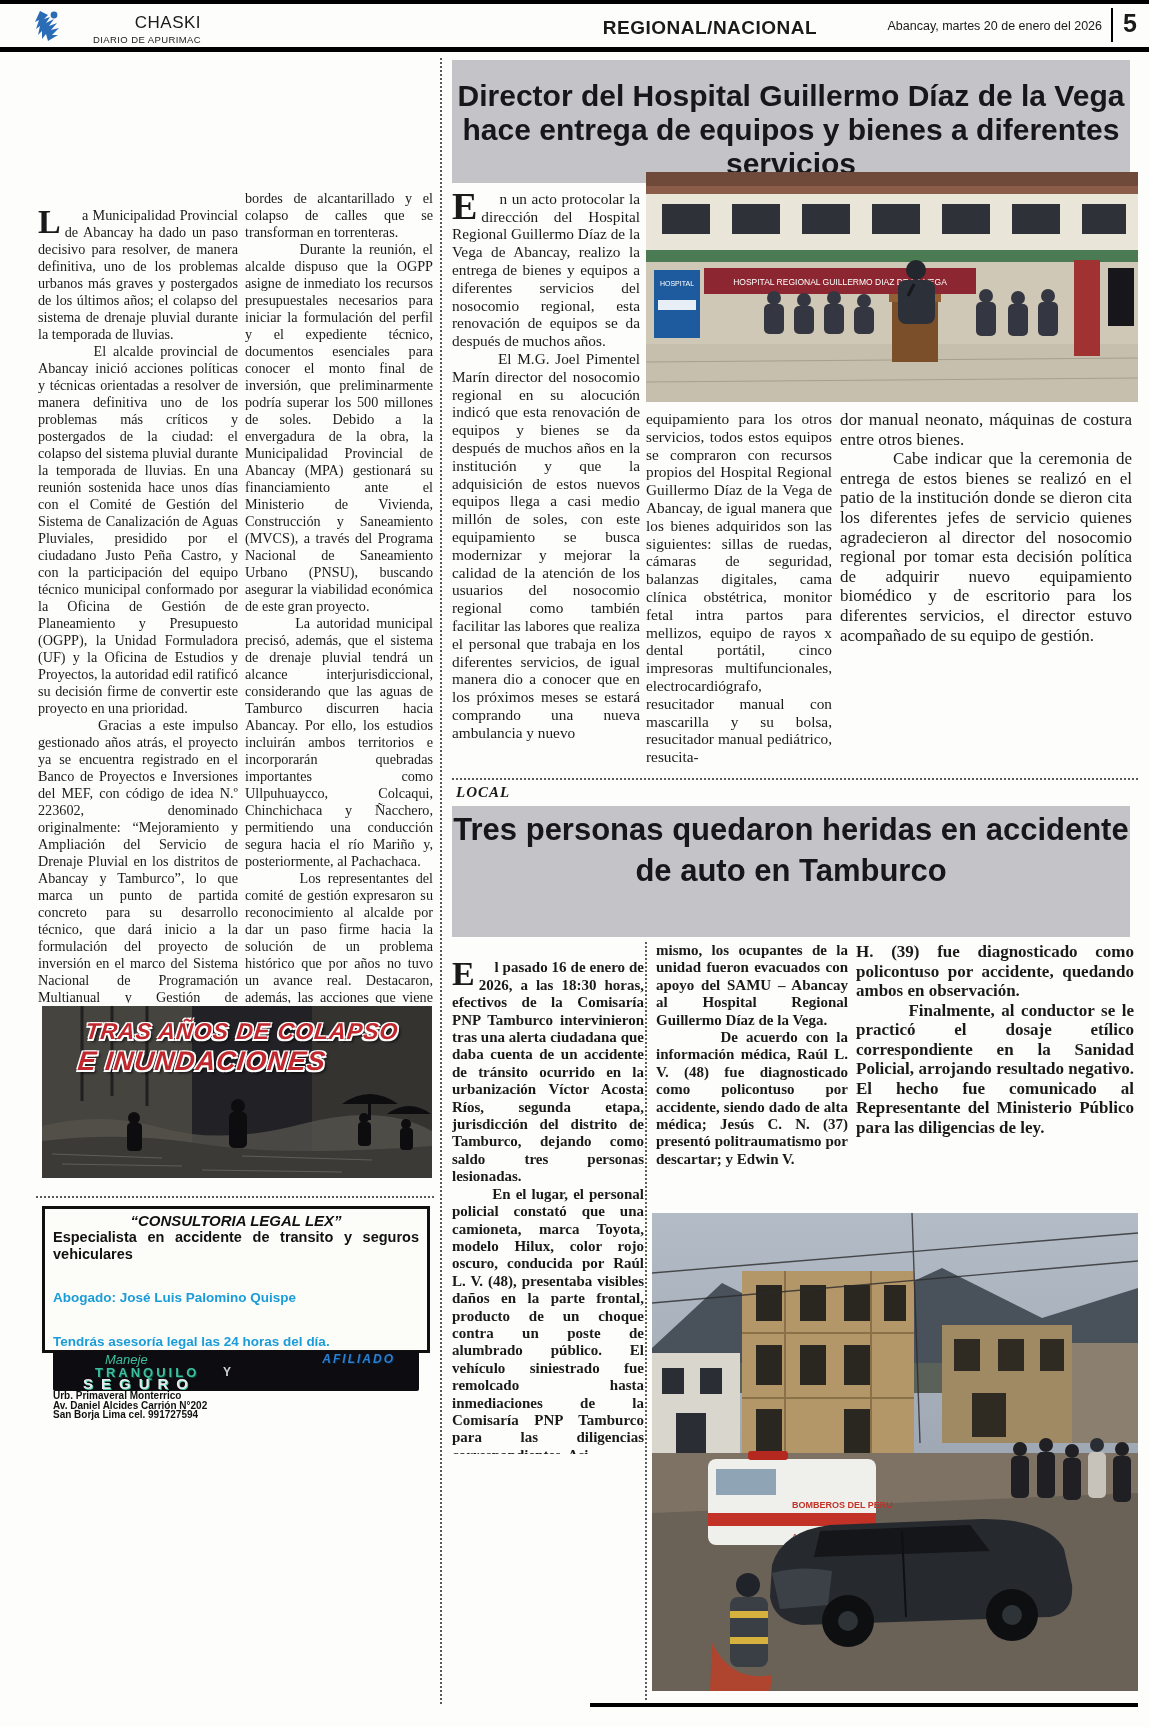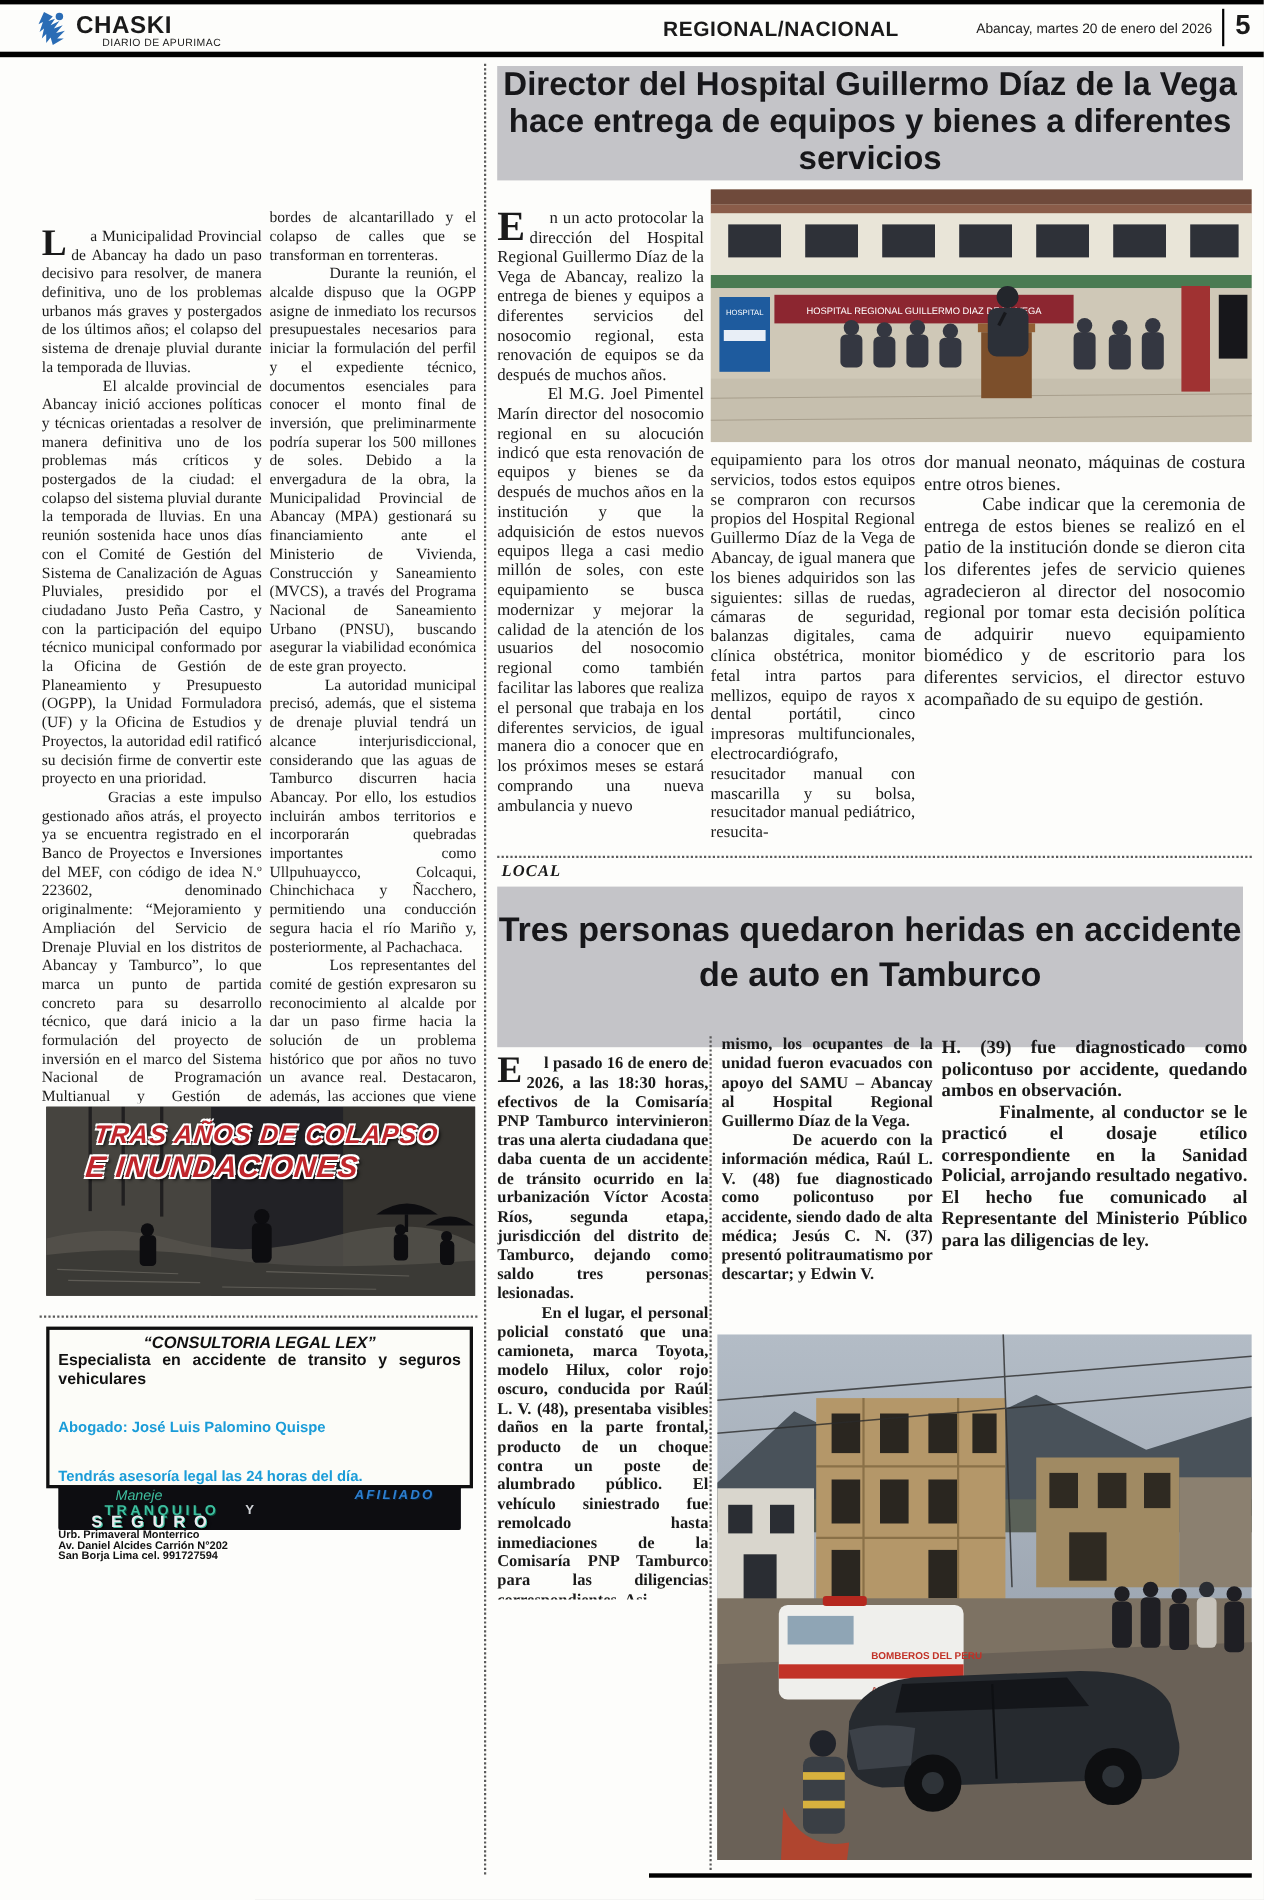--- a/index.html
+++ b/index.html
@@ -1,31 +1,31 @@
 <!DOCTYPE html>
 <html style="--headline_box: #c4c4c8; --ad_blue: #1a9cd8; --flood_red: #c0262c; --masthead_blue: #2a6cb5; --banner_teal: #3ebf9f; --afiliado_blue: #2d7fd1;"><head>
 <meta charset="utf-8">
 <style>
   html,body{margin:0;padding:0;background:#e8e8e6;}
   #paper{position:relative;width:1149px;height:1727px;background:#fdfdfb;margin:0 auto;
          font-family:"Liberation Serif",serif;color:#1a1a1a;overflow:hidden;}
   .abs{position:absolute;}
   .rule{background:#000;}
   
-  .masthead-name{font-family:"Liberation Sans",sans-serif;font-weight:bold;font-size:22px;line-height:22px;letter-spacing:.5px;}
+  .masthead-name{font-family:"Liberation Sans",sans-serif;font-weight:normal;font-size:17px;line-height:22px;letter-spacing:.5px;text-align:right;}
   .masthead-tag{font-family:"Liberation Sans",sans-serif;font-size:9.5px;letter-spacing:.4px;padding-left:24px;}
   .section-title{font-family:"Liberation Sans",sans-serif;font-weight:bold;font-size:19px;letter-spacing:.5px;text-align:center;}
   .dateline{font-family:"Liberation Sans",sans-serif;font-size:12.5px;text-align:right;}
   .pageno{font-family:"Liberation Sans",sans-serif;font-weight:bold;font-size:25px;text-align:center;}
   
   .headline-left{font-family:"Liberation Sans",sans-serif;font-weight:bold;font-size:27.5px;line-height:31px;text-align:center;color:#141414;}
   .headline-box{background:var(--headline_box,#c4c4c8);font-family:"Liberation Sans",sans-serif;font-weight:bold;
                 text-align:center;color:#17171a;}
-  .hbox1{font-size:30px;line-height:34px;padding-top:0;}
-  .hbox2{font-size:31px;line-height:41px;padding-top:18px;}
+  .hbox1{font-size:30px;line-height:34px;padding-top:19px;}
+  .hbox2{font-size:31px;line-height:41px;padding-top:3px;}
   
   .col{white-space:pre-wrap;text-align:justify;overflow:hidden;}
   .c-small{font-size:14.2px;line-height:17px;}
   .c-med{font-size:15.3px;line-height:17.8px;}
   .c-big{font-size:17px;line-height:19.6px;}
   .c-bold{font-weight:bold;}
   .ac1{font-size:15px;line-height:17.4px;}
   .ac3{font-size:17px;line-height:19.5px;}
   .dropcap{float:left;font-size:34px;line-height:28px;padding:1px 4px 0 0;font-weight:bold;}
   .dc-big{font-size:38px;line-height:31px;}

